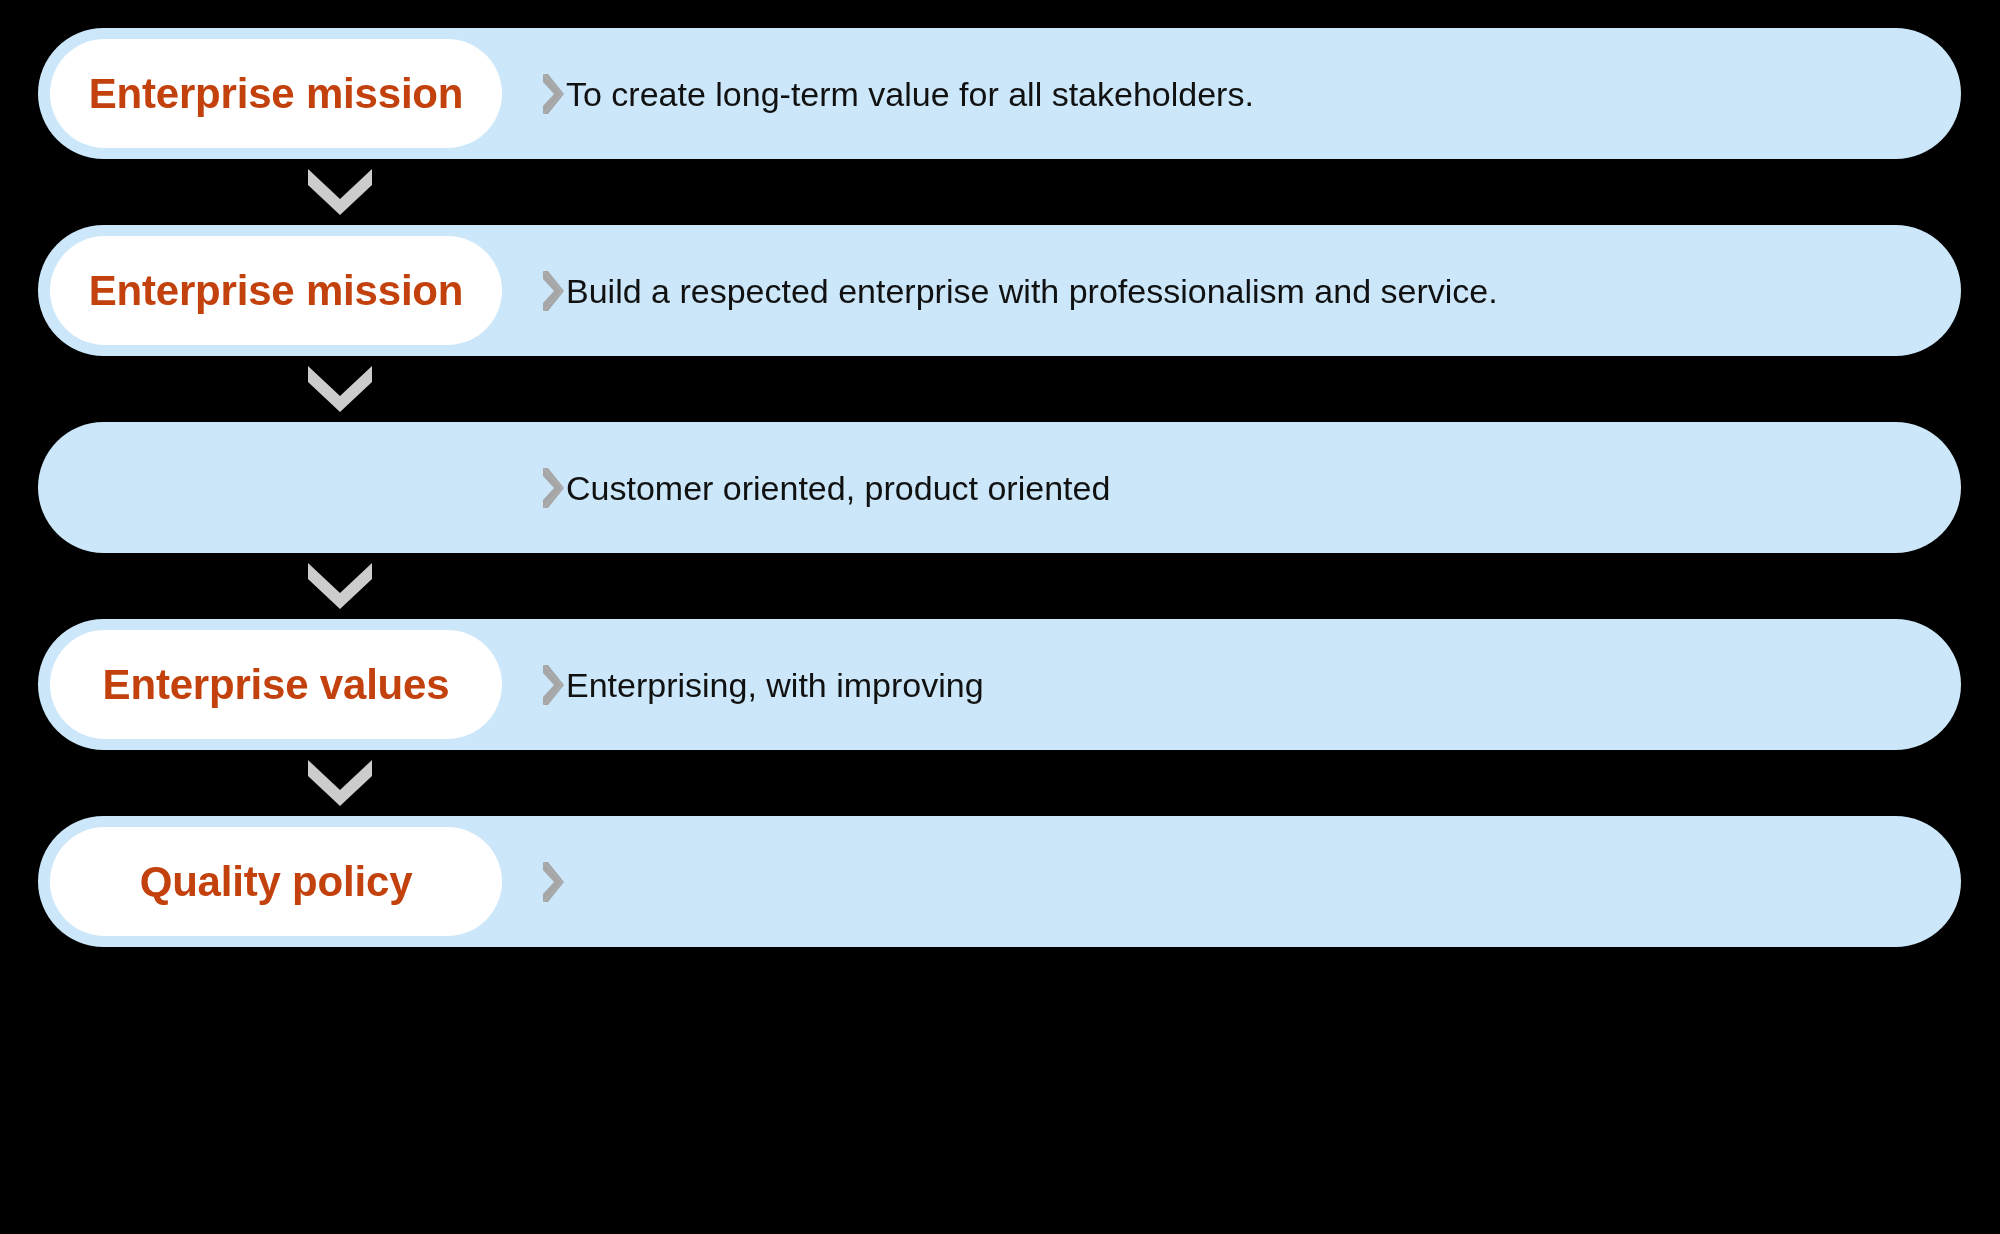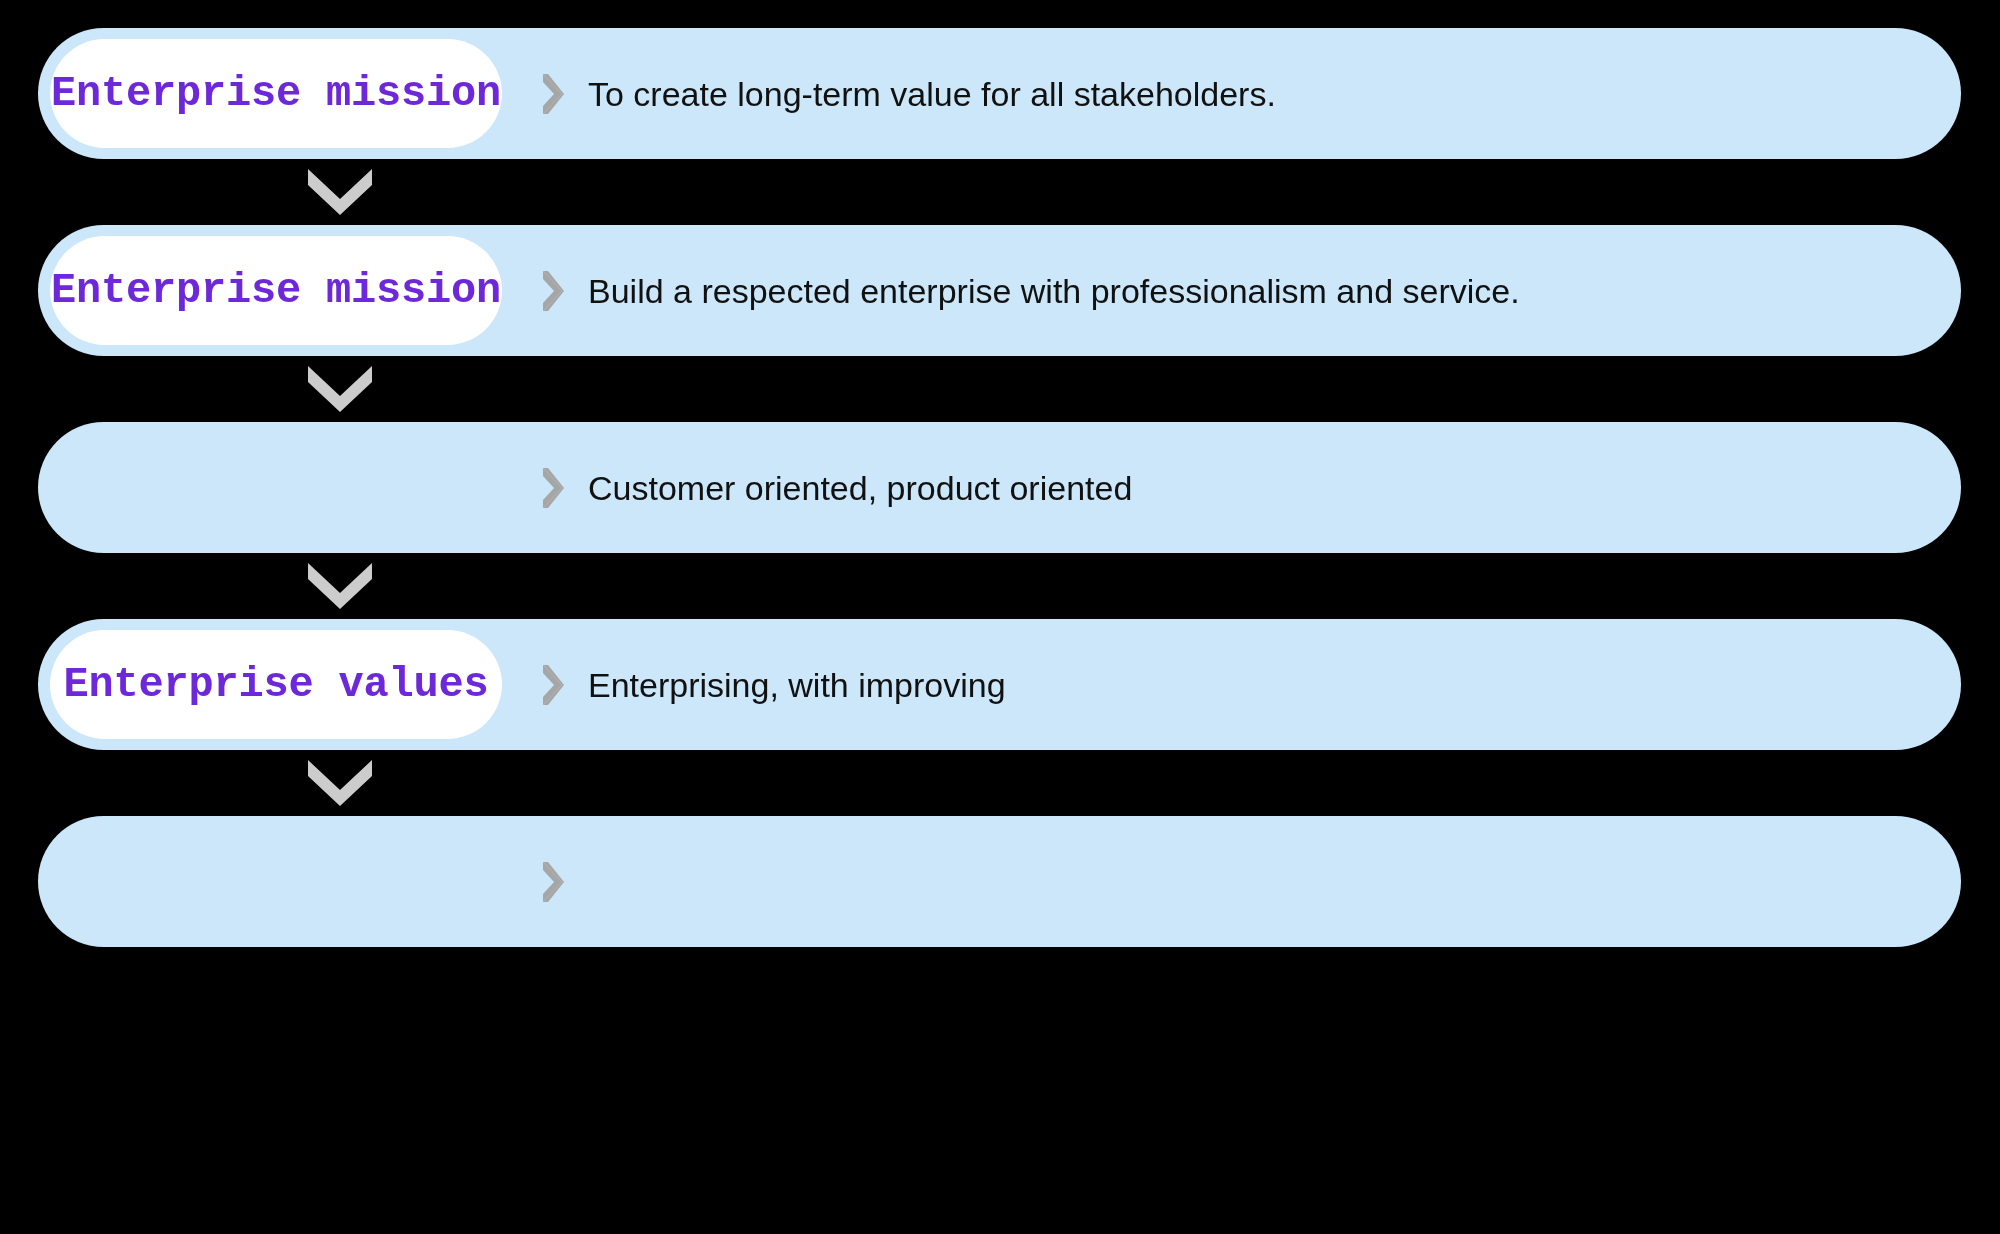--- a/index.html
+++ b/index.html
@@ -54,36 +54,34 @@
     width:452px;
     height:109px;
     background:#ffffff;
     border-radius:56px;
     display:flex;
     align-items:center;
     justify-content:center;
   }
 
   .label-text {
-    color:#6d28d9;
+    color:#c2410c;
     font-weight:bold;
     font-size:42px;
     letter-spacing:-0.2px;
     white-space:nowrap;
-    font-family:Liberation Mono, monospace;
   }
 
   .desc-zone {
     position:absolute;
     left:478px;
     top:0;
     height:131px;
     display:flex;
     align-items:center;
-    gap:22px;
     padding-left:24px;
   }
 
   .chev-right {
     flex:0 0 auto;
     width:26px;
     height:44px;
     display:block;
   }
 
@@ -182,20 +180,23 @@
         </div>
       </div>
     </div>
     <div class="connector">
       <svg class="chev-down" viewBox="0 0 72 52">
         <path d="M4 4 L36 34 L68 4 L68 20 L36 50 L4 20 Z" fill="#cccccc"></path>
       </svg>
     </div>
     <div class="row-wrap">
       <div class="band">
+        <div class="label-pill">
+          <span class="label-text">Quality policy</span>
+        </div>
         <div class="desc-zone">
           <svg class="chev-right" viewBox="0 0 26 44">
             <path d="M3 2 L22 22 L3 42 L8 42 L24 22 L8 2 Z" fill="#a6a6a6"></path>
             <path d="M3 2 L22 22 L3 42 L3 34 L14 22 L3 10 Z" fill="#a6a6a6"></path>
           </svg>
         </div>
       </div>
     </div>
   </div>
 

